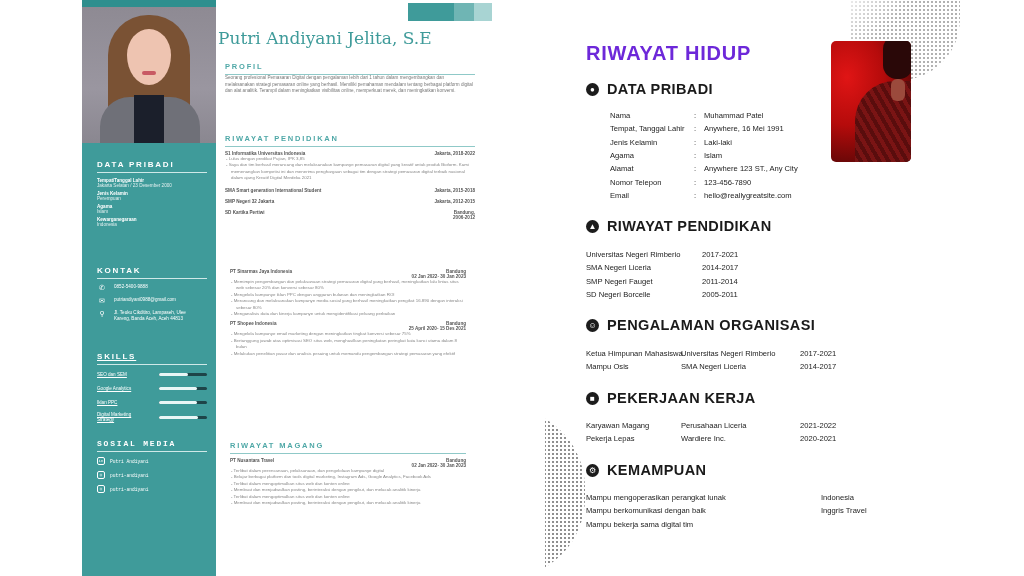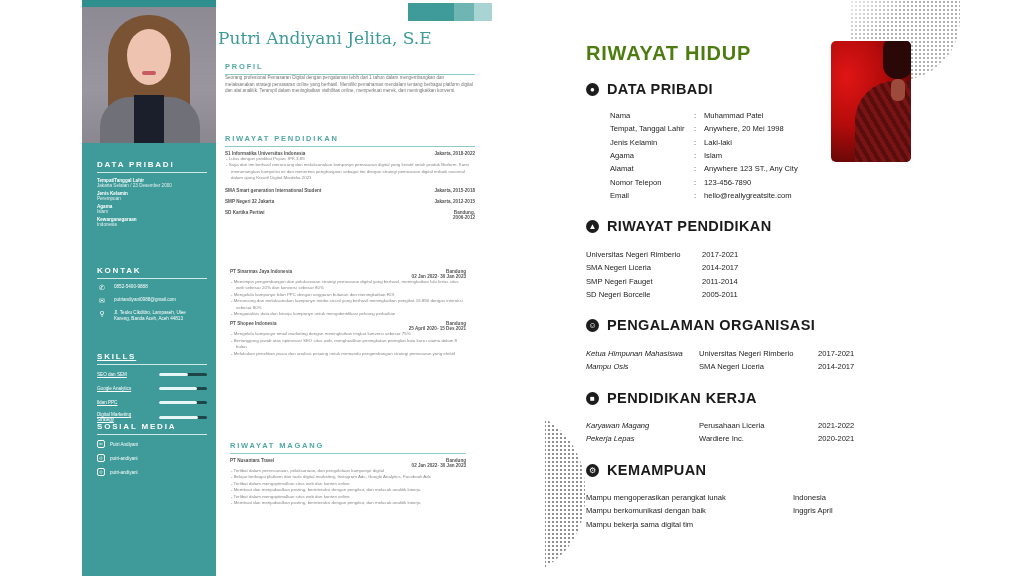--- a/index.html
+++ b/index.html
@@ -42,38 +42,38 @@
   
   .cv2 { position: absolute; left: 545px; top: 0; width: 420px; height: 576px; background: #ffffff; overflow: hidden; }
   .dots-tr { position: absolute; left: 305px; top: -20px; width: 110px; height: 100px;
     background-image: radial-gradient(circle, #a9a9a9 0.9px, transparent 1.2px); background-size: 4px 4px;
     border-radius: 0 0 60px 20px; opacity: 0.9;
     -webkit-mask-image: linear-gradient(135deg, transparent 0%, #000 40%, #000 80%, transparent 100%);
     mask-image: linear-gradient(135deg, transparent 0%, #000 40%, #000 80%, transparent 100%); }
   .dots-bl { position: absolute; left: -50px; top: 408px; width: 90px; height: 170px;
     background-image: radial-gradient(circle, #8f8f8f 1px, transparent 1.3px); background-size: 4px 4px;
     border-radius: 0 80px 80px 0; }
-  .cv2-title { position: absolute; left: 41px; top: 42px; font-size: 20px; font-weight: bold; color: #4d7c0f; letter-spacing: 0.8px; }
+  .cv2-title { position: absolute; left: 41px; top: 42px; font-size: 20px; font-weight: bold; color: #6d28d9; letter-spacing: 0.8px; }
   .cv2-photo { position: absolute; left: 286px; top: 41px; width: 80px; height: 121px; border-radius: 5px; overflow: hidden;
     background: radial-gradient(ellipse at 20% 30%, #e01515 0%, #b50b0b 40%, #4a0606 85%); }
   .cv2-photo .shoulder { position: absolute; left: 24px; top: 40px; width: 70px; height: 90px; border-radius: 40px 10px 0 0; background: repeating-linear-gradient(60deg, #5a0d0d 0 4px, #7a1414 4px 8px); }
   .cv2-photo .head { position: absolute; left: 52px; top: -6px; width: 30px; height: 44px; border-radius: 14px; background: #2a0808; }
   .cv2-photo .hand { position: absolute; left: 60px; top: 38px; width: 14px; height: 22px; border-radius: 6px; background: #9b4a3c; }
 
   .r-head { position: absolute; left: 41px; display: flex; align-items: center; }
   .r-head .ic { width: 13px; height: 13px; border-radius: 50%; background: #1c1c1c; color: #fff; font-size: 8px; line-height: 13px; text-align: center; margin-right: 8px; }
   .r-head .tx { font-size: 14.5px; font-weight: bold; color: #1a1a1a; letter-spacing: 0.4px; }
   .r-table { position: absolute; left: 41px; font-size: 7.6px; color: #222; }
   .r-row { display: flex; height: 13.3px; align-items: center; white-space: nowrap; }
   .c1 { width: 108px; padding-left: 24px; }
   .c-colon { width: 10px; }
   .c-edu1 { width: 116px; }
-  .c-org1 { width: 113px; font-style: italic; }
+  .c-org1 { width: 95px; }
   .c-org2 { width: 119px; }
-  .c-sk1 { width: 207px; }
+  .c-sk1 { width: 235px; }
 </style>
 </head>
 <body>
 
 <div class="cv1">
   <div class="cv1-side">
     <div class="cv1-side-topbar"></div>
     <div class="cv1-photo">
       <div class="hair"></div>
         <div class="suit"></div>
@@ -131,21 +131,21 @@
           </span>
       </div>
       <div class="skill-row">
         <span class="lbl">Digital Marketing Strategy</span>
         <span class="skill-bar">
             <span class="fill" style="width:82%;"></span>
           </span>
       </div>
     </div>
 
-    <div class="side-sec" style="top:422px;">
+    <div class="side-sec" style="top:439px;font-family:Liberation Mono, monospace;">
       <div class="side-title">SOSIAL MEDIA</div>
       <div class="social-row">
         <span class="sq">in</span>
         <span>Putri Andiyani</span>
       </div>
       <div class="social-row">
         <span class="sq">◎</span>
         <span>putri-andiyani</span>
       </div>
       <div class="social-row">
@@ -240,21 +240,21 @@
   </div>
   <div class="r-table" style="top:109px;">
     <div class="r-row">
         <span class="c1">Nama</span>
         <span class="c-colon">:</span>
         <span>Muhammad Patel</span>
       </div>
     <div class="r-row">
         <span class="c1">Tempat, Tanggal Lahir</span>
         <span class="c-colon">:</span>
-        <span>Anywhere, 20 Mei 1998</span>
+        <span>Anywhere, 16 Mei 1991</span>
       </div>
     <div class="r-row">
         <span class="c1">Jenis Kelamin</span>
         <span class="c-colon">:</span>
         <span>Laki-laki</span>
       </div>
     <div class="r-row">
         <span class="c1">Agama</span>
         <span class="c-colon">:</span>
         <span>Islam</span>
@@ -311,21 +311,21 @@
       </div>
     <div class="r-row">
         <span class="c-org1">Mampu Osis</span>
         <span class="c-org2">SMA Negeri Liceria</span>
         <span>2014-2017</span>
       </div>
   </div>
 
   <div class="r-head" style="top:390px;">
     <span class="ic">■</span>
-    <span class="tx">PENDIDIKAN KERJA</span>
+    <span class="tx">PEKERJAAN KERJA</span>
   </div>
   <div class="r-table" style="top:419px;">
     <div class="r-row">
         <span class="c-org1">Karyawan Magang</span>
         <span class="c-org2">Perusahaan Liceria</span>
         <span>2021-2022</span>
       </div>
     <div class="r-row">
         <span class="c-org1">Pekerja Lepas</span>
         <span class="c-org2">Wardiere Inc.</span>
@@ -337,20 +337,20 @@
     <span class="ic">⚙</span>
     <span class="tx">KEMAMPUAN</span>
   </div>
   <div class="r-table" style="top:491px;">
     <div class="r-row">
         <span class="c-sk1">Mampu mengoperasikan perangkat lunak</span>
         <span>Indonesia</span>
       </div>
     <div class="r-row">
         <span class="c-sk1">Mampu berkomunikasi dengan baik</span>
-        <span>Inggris April</span>
+        <span>Inggris Travel</span>
       </div>
     <div class="r-row">
         <span class="c-sk1">Mampu bekerja sama digital tim</span>
         <span></span>
       </div>
   </div>
 </div>
 
 </body></html>

